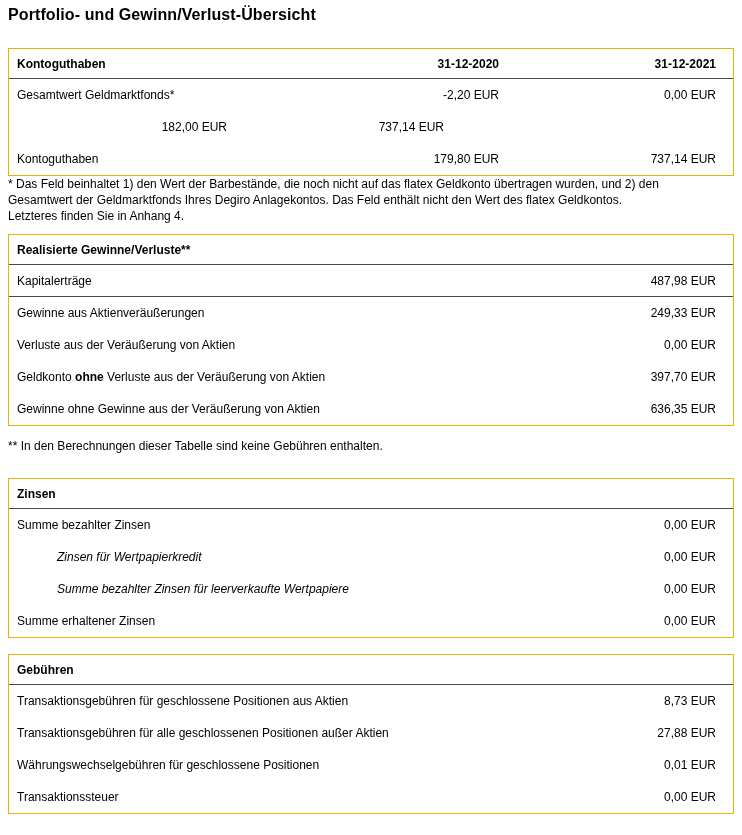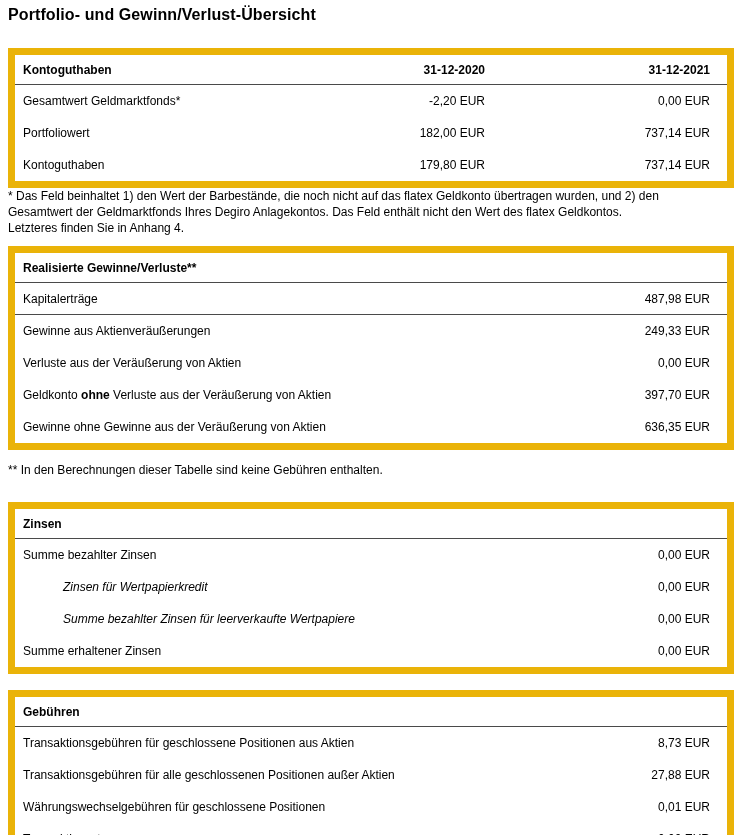--- a/index.html
+++ b/index.html
@@ -8,42 +8,42 @@
     font-family: "Liberation Sans", sans-serif;
     color: #000000; font-size: 12px;
     overflow: hidden;
   }
   .page { padding: 6px 8px 0 8px; box-sizing: border-box; border-radius: 17px; }
   .page-title {
     font-size: 16px; font-weight: bold; margin: 0;
     line-height: 18px; letter-spacing: 0.1px;
   }
   .tbl {
-    border: 7px solid #eab308;
+    border: 1px solid #eab308;
     box-sizing: border-box;
   }
   .tbl-1 { margin-top: 24px; }
   .tbl-2 { margin-top: 10px; }
   .tbl-3 { margin-top: 24px; }
   .tbl-4 { margin-top: 16px; }
   .row {
     display: flex; align-items: center;
     height: 32px; padding: 0 17px 0 8px;
     box-sizing: border-box;
   }
   .row.header {
     height: 30px; font-weight: bold;
     border-bottom: 1px solid #4a4a4a;
   }
   .row.rule-below { border-bottom: 1px solid #4a4a4a; }
   .label { flex: 1; white-space: nowrap; overflow: hidden; }
   .label.indent { padding-left: 40px; font-style: italic; }
   .val { text-align: right; white-space: nowrap; }
   .col-a { width: 210px; }
-  .col-b { width: 217px; margin-left: 8px; }
+  .col-b { width: 217px; }
   .bold { font-weight: bold; }
   .footnote { line-height: 16px; }
   .footnote.fn1 { }
   .footnote.fn2 { margin-top: 12px; }
 </style>
 </head>
 <body>
 
 <div class="page">
 
@@ -54,21 +54,20 @@
       <div class="label">Kontoguthaben</div>
       <div class="val col-a">31-12-2020</div>
       <div class="val col-b">31-12-2021</div>
     </div>
     <div class="row">
       <div class="label">Gesamtwert Geldmarktfonds*</div>
       <div class="val col-a">-2,20 EUR</div>
       <div class="val col-b">0,00 EUR</div>
     </div>
     <div class="row">
-      <div class="label">Portfoliowert</div>
       <div class="val col-a">182,00 EUR</div>
       <div class="val col-b">737,14 EUR</div>
     </div>
     <div class="row">
       <div class="label">Kontoguthaben</div>
       <div class="val col-a">179,80 EUR</div>
       <div class="val col-b">737,14 EUR</div>
     </div>
   </section>
 

